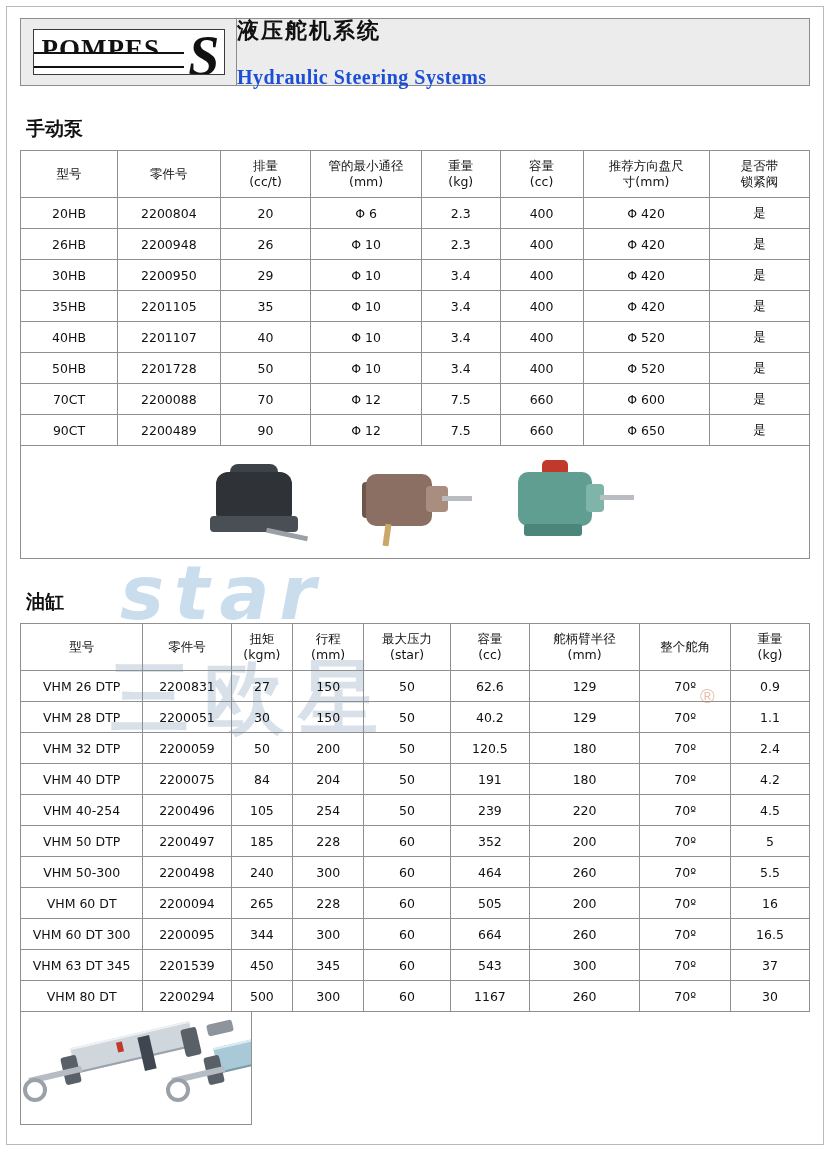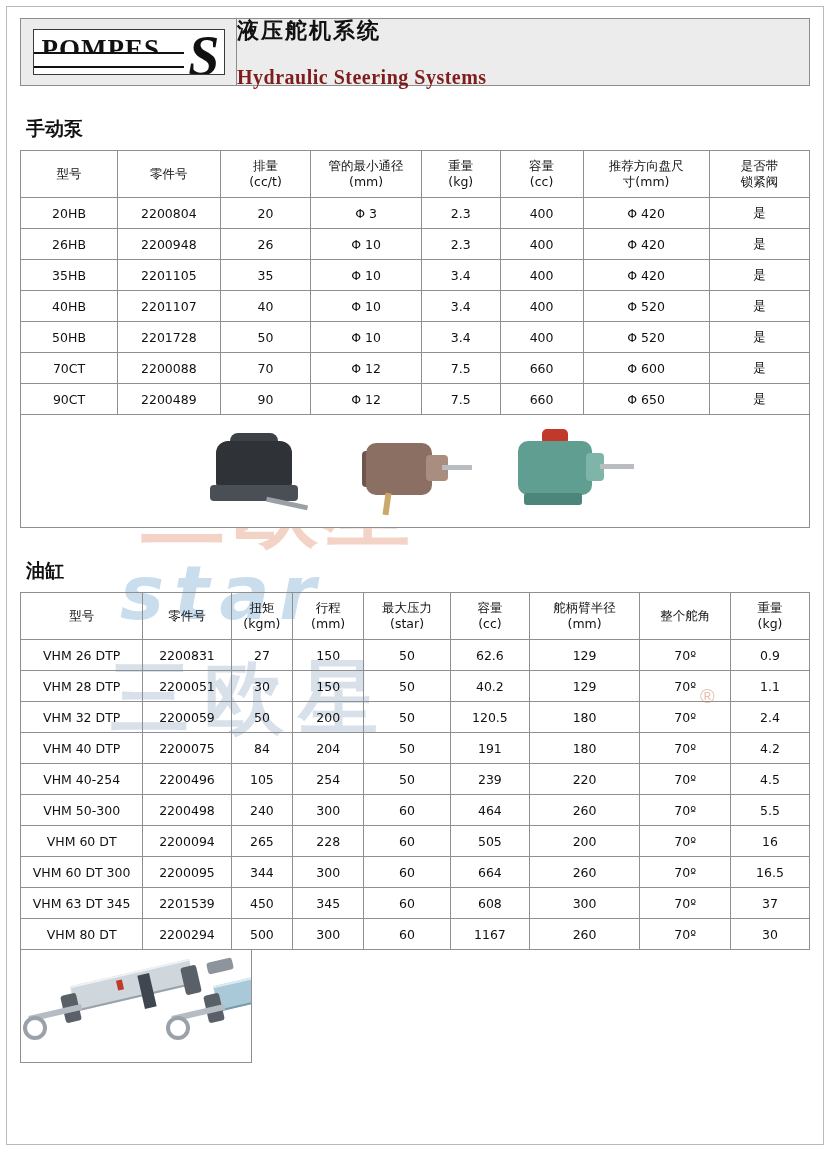--- a/index.html
+++ b/index.html
@@ -69,21 +69,21 @@
     display:flex;flex-direction:column;
     align-items:flex-start;justify-content:center;
     gap:20px;
   }
   .title-cn{
     font-family:"DejaVu Sans", sans-serif;
     font-size:22px;font-weight:bold;color:#111;letter-spacing:2px;
   }
   .title-en{
     font-family:"Liberation Serif", serif;
-    font-size:20px;font-weight:bold;color:#7f1d1d;letter-spacing:0.5px;
+    font-size:20px;font-weight:bold;color:#1d4ed8;letter-spacing:0.5px;
   }
 
   
   .section{margin:16px 4px;}
   .section-title{
     font-family:"DejaVu Sans", sans-serif;
     font-size:19px;font-weight:bold;
     padding:14px 4px 8px 6px;
     color:#111;
   }
@@ -264,32 +264,42 @@
               <span class="sub">是否带</span>
               <span class="sub">锁紧阀</span>
             </th>
           </tr>
         </thead>
         <tbody>
           <tr>
             <td class="t-model">20HB</td>
             <td>2200804</td>
             <td>20</td>
-            <td>Φ 3</td>
+            <td>Φ 6</td>
             <td>2.3</td>
             <td>400</td>
             <td>Φ 420</td>
             <td>是</td>
           </tr>
           <tr>
             <td class="t-model">26HB</td>
             <td>2200948</td>
             <td>26</td>
             <td>Φ 10</td>
             <td>2.3</td>
+            <td>400</td>
+            <td>Φ 420</td>
+            <td>是</td>
+          </tr>
+          <tr>
+            <td class="t-model">30HB</td>
+            <td>2200950</td>
+            <td>29</td>
+            <td>Φ 10</td>
+            <td>3.4</td>
             <td>400</td>
             <td>Φ 420</td>
             <td>是</td>
           </tr>
           <tr>
             <td class="t-model">35HB</td>
             <td>2201105</td>
             <td>35</td>
             <td>Φ 10</td>
             <td>3.4</td>
@@ -470,20 +480,31 @@
             <td>2200496</td>
             <td>105</td>
             <td>254</td>
             <td>50</td>
             <td>239</td>
             <td>220</td>
             <td>70º</td>
             <td>4.5</td>
           </tr>
           <tr>
+            <td class="t-model">VHM 50 DTP</td>
+            <td>2200497</td>
+            <td>185</td>
+            <td>228</td>
+            <td>60</td>
+            <td>352</td>
+            <td>200</td>
+            <td>70º</td>
+            <td>5</td>
+          </tr>
+          <tr>
             <td class="t-model">VHM 50-300</td>
             <td>2200498</td>
             <td>240</td>
             <td>300</td>
             <td>60</td>
             <td>464</td>
             <td>260</td>
             <td>70º</td>
             <td>5.5</td>
           </tr>
@@ -508,21 +529,21 @@
             <td>260</td>
             <td>70º</td>
             <td>16.5</td>
           </tr>
           <tr>
             <td class="t-model">VHM 63 DT 345</td>
             <td>2201539</td>
             <td>450</td>
             <td>345</td>
             <td>60</td>
-            <td>608</td>
+            <td>543</td>
             <td>300</td>
             <td>70º</td>
             <td>37</td>
           </tr>
           <tr>
             <td class="t-model">VHM 80 DT</td>
             <td>2200294</td>
             <td>500</td>
             <td>300</td>
             <td>60</td>

